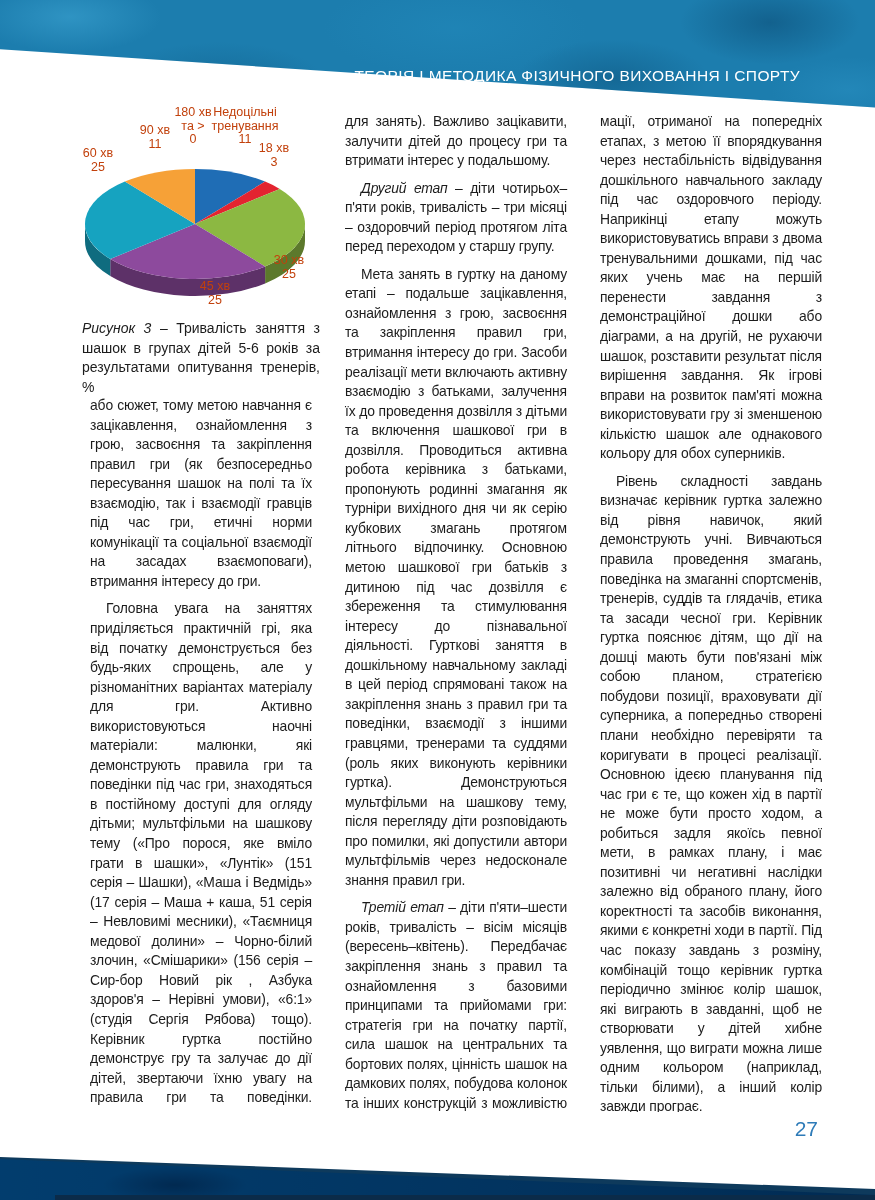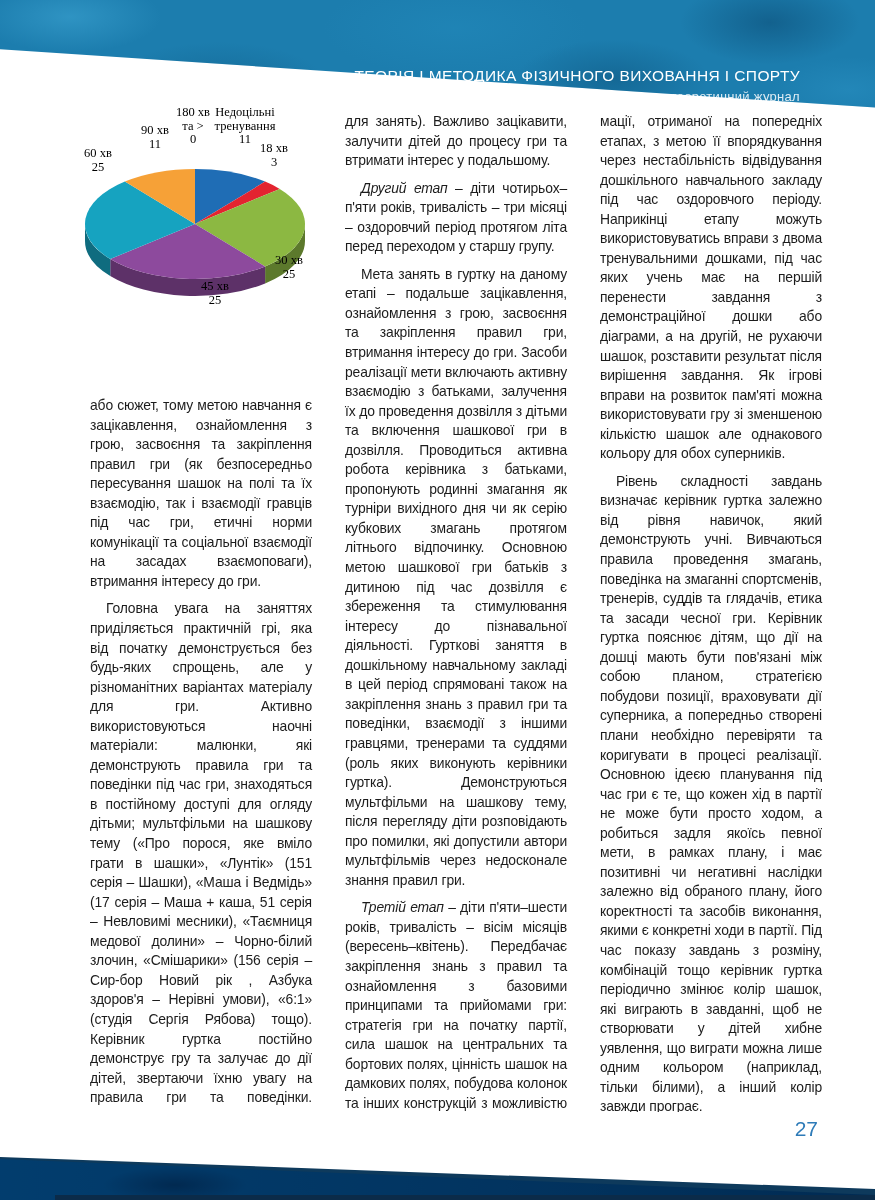--- a/index.html
+++ b/index.html
@@ -29,21 +29,21 @@
     background-color:#15769f;
     background-image:linear-gradient(90deg,#1b84b0 0%,#14719b 55%,#0d5d85 100%),
       radial-gradient(ellipse 120px 30px at 20% 70%, rgba(10,70,105,.4), transparent 60%);
     background-blend-mode:multiply;}
   .footer-strip{position:absolute;left:55px;right:0;bottom:0;height:5px;background:#0b2b49;}
 
   
   .chart{position:absolute;left:75px;top:104px;width:246px;height:216px;}
   .chart svg{position:absolute;left:0;top:0;overflow:visible;}
   .pie-label{position:absolute;transform:translateX(-50%);text-align:center;
-    font-size:12.5px;line-height:13.5px;color:#000000;white-space:nowrap;font-family:Liberation Serif, serif;}
+    font-size:12.5px;line-height:13.5px;color:#c2410c;white-space:nowrap;}
 
   
   .caption{position:absolute;left:82px;top:319px;width:238px;
     font-size:14px;line-height:19.5px;text-align:justify;color:#1c1c1c;}
   .caption i{font-style:italic;}
 
   
   .col{position:absolute;width:238px;font-size:13.9px;line-height:19.55px;
     text-align:justify;letter-spacing:-0.15px;overflow:hidden;}
   .col p{margin:8px;}
@@ -56,21 +56,20 @@
   .page-number{position:absolute;right:57px;top:1117px;font-size:21px;color:#2e7bb8;}
 </style>
 </head>
 <body>
 
 <div class="page">
 
   <div class="header-band"></div>
   <div class="header-text">
     <div class="journal-title">ТЕОРІЯ І МЕТОДИКА ФІЗИЧНОГО ВИХОВАННЯ І СПОРТУ</div>
-    <div class="journal-subtitle">Науково-теоретичний журнал</div>
   </div>
 
   <div class="chart">
     <svg id="pie-svg" width="246" height="216" viewBox="0 0 246 216">
         <path d="M 230 120 A 110 55 0 0 1 190.11663887235588 162.3782283526684 L 190.11663887235588 179.3782283526684 A 110 55 0 0 0 230 137 Z" fill="rgb(92,121,44)"></path>
         <path d="M 190.11663887235588 162.3782283526684 A 110 55 0 0 1 35.24354329466317 155.05831943617792 L 35.24354329466317 172.05831943617792 A 110 55 0 0 0 190.11663887235588 179.3782283526684 Z" fill="rgb(93,49,104)"></path>
         <path d="M 35.24354329466317 155.05831943617792 A 110 55 0 0 1 10 120.00000000000001 L 10 137 A 110 55 0 0 0 35.24354329466317 172.05831943617792 Z" fill="rgb(15,108,127)"></path>
         <path d="M 120 120 L 120 65 A 110 55 0 0 1 190.11663887235588 77.6217716473316 Z" fill="#1f6db5"></path>
         <path d="M 120 120 L 190.11663887235588 77.6217716473316 A 110 55 0 0 1 204.7564567053368 84.94168056382206 Z" fill="#e32430"></path>
         <path d="M 120 120 L 204.7564567053368 84.94168056382206 A 110 55 0 0 1 190.11663887235588 162.3782283526684 Z" fill="#8cb842"></path>
@@ -105,20 +104,23 @@
           <div>30 хв</div>
           <div>25</div>
         </div>
         <div class="pie-label" style="left: 140px; top: 176px;">
           <div>45 хв</div>
           <div>25</div>
         </div>
       </div>
   </div>
 
+  <div class="caption">
+    <i>Рисунок 3</i><span> – Тривалість заняття з шашок в групах дітей 5-6 років за результатами опитування тренерів, %</span>
+  </div>
 
   <div class="col col-left">
       <p>або сюжет, тому метою навчання є зацікавлення, ознайомлення з грою, засвоєння та закріплення правил гри (як безпосередньо пересування шашок на полі та їх взаємодію, так і взаємодії гравців під час гри, етичні норми комунікації та соціальної взаємодії на засадах взаємоповаги), втримання інтересу до гри.</p>
       <p class="ind">Головна увага на заняттях приділяється практичній грі, яка від початку демонструється без будь-яких спрощень, але у різноманітних варіантах матеріалу для гри. Активно використовуються наочні матеріали: малюнки, які демонструють правила гри та поведінки під час гри, знаходяться в постійному доступі для огляду дітьми; мультфільми на шашкову тему («Про порося, яке вміло грати в шашки», «Лунтік» (151 серія – Шашки), «Маша і Ведмідь» (17 серія – Маша + каша, 51 серія – Невловимі месники), «Таємниця медової долини» – Чорно-білий злочин, «Смішарики» (156 серія – Сир-бор Новий рік , Азбука здоров'я – Нерівні умови), «6:1» (студія Сергія Рябова) тощо). Керівник гуртка постійно демонструє гру та залучає до дії дітей, звертаючи їхню увагу на правила гри та поведінки. Звертається увага на дотримання правил черговості ходу, виконання простих ходів та обов'язковості виконання ударних ходів. Виконуються вправи на ударні ходи (бій шашок) з використанням демонстраційної магнітної дошки, настільних тренувальних дошок та великої дошки на асфальті чи килимка у вигляді дошки на підлозі. Партії можуть починатись і після певної кількості ходів – перериватись на іншу роботу (або не бути закінченими через обмеженість часу</p>
     </div>
   <div class="col col-middle">
       <p>для занять). Важливо зацікавити, залучити дітей до процесу гри та втримати інтерес у подальшому.</p>
       <p class="ind"><i>Другий етап</i> – діти чотирьох–п'яти років, тривалість – три місяці – оздоровчий період протягом літа перед переходом у старшу групу.</p>
       <p class="ind">Мета занять в гуртку на даному етапі – подальше зацікавлення, ознайомлення з грою, засвоєння та закріплення правил гри, втримання інтересу до гри. Засоби реалізації мети включають активну взаємодію з батьками, залучення їх до проведення дозвілля з дітьми та включення шашкової гри в дозвілля. Проводиться активна робота керівника з батьками, пропонують родинні змагання як турніри вихідного дня чи як серію кубкових змагань протягом літнього відпочинку. Основною метою шашкової гри батьків з дитиною під час дозвілля є збереження та стимулювання інтересу до пізнавальної діяльності. Гурткові заняття в дошкільному навчальному закладі в цей період спрямовані також на закріплення знань з правил гри та поведінки, взаємодії з іншими гравцями, тренерами та суддями (роль яких виконують керівники гуртка). Демонструються мультфільми на шашкову тему, після перегляду діти розповідають про помилки, які допустили автори мультфільмів через недосконале знання правил гри.</p>
       <p class="ind"><i>Третій етап</i> – діти п'яти–шести років, тривалість – вісім місяців (вересень–квітень). Передбачає закріплення знань з правил та ознайомлення з базовими принципами та прийомами гри: стратегія гри на початку партії, сила шашок на центральних та бортових полях, цінність шашок на дамкових полях, побудова колонок та інших конструкцій з можливістю розміну та без цієї можливості, розмін, комбінація, сила дамки та петля в закінченнях. Виконуються практичні вправи на задану тему. Під час вправ учні спочатку з допомогою керівника гуртка, а потім самостійно переносять позицію-завдання з демонстраційної дошки або з друкованої діаграми на власну тренувальну дошку. Вивчаються нотація та правила запису ходів та партії, діти за завданням керівника гуртка називають поле або хід за нотацією.</p>

